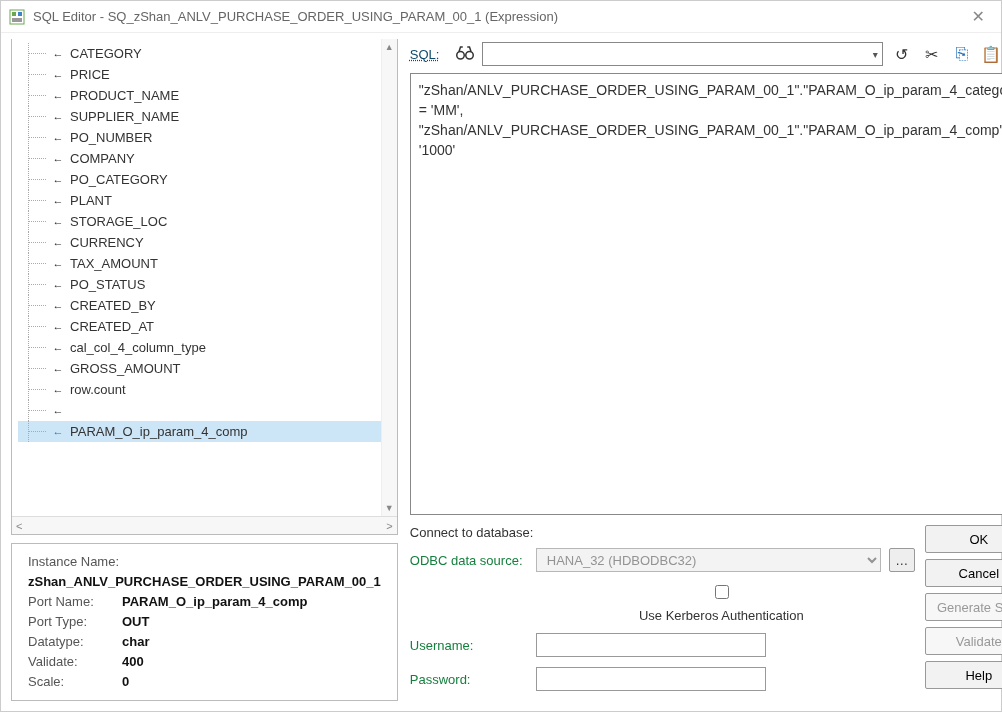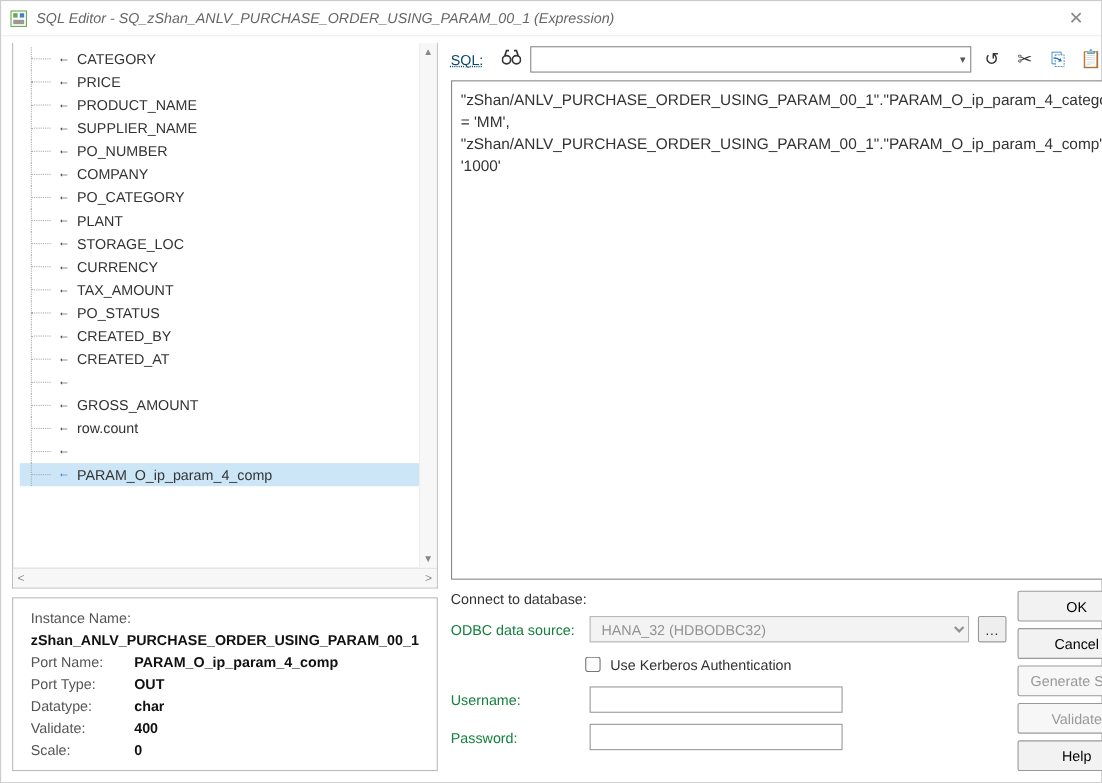--- a/index.html
+++ b/index.html
@@ -1,20 +1,20 @@
 <!DOCTYPE html>
 <html><head>
 <meta charset="utf-8">
 <style>
   * { box-sizing: border-box; }
   html, body { margin: 0; padding: 0; font-family: "Segoe UI", Tahoma, sans-serif; font-size: 13px; color: #333; background: #fff; }
   .window { width: 1002px; height: 712px; border: 1px solid #ccc; display: flex; flex-direction: column; background: #fff; }
   .titlebar { height: 32px; display: flex; align-items: center; padding: 0 8px; border-bottom: 1px solid #eee; color: #555; }
   .titlebar .app-icon { width: 16px; height: 16px; margin-right: 8px; display: inline-flex; }
-  .titlebar .title { flex: 1; font-size: 13px; color: #666; font-style: italic; }
+  .titlebar .title { flex: 1; font-size: 13px; color: #666; }
   .titlebar .close { font-size: 16px; color: #888; padding: 0 8px; cursor: pointer; }
   .body { flex: 1; display: flex; gap: 12px; padding: 6px 10px 10px 10px; }
   .left { width: 440px; display: flex; flex-direction: column; }
   .right { flex: 1; display: flex; flex-direction: column; }
   .tabs { display: flex; border-bottom: 1px solid #bbb; }
   .tab { padding: 5px 16px 6px 16px; border: 1px solid #bbb; border-bottom: none; background: #f3f3f3; margin-right: -1px; color: #444; border-radius: 3px 3px 0 0; cursor: pointer; font-size: 13px; }
   .tab.active { background: #fff; position: relative; z-index: 2; }
   .tree-wrap { flex: 1; border: 1px solid #bbb; border-top: none; background: #fff; position: relative; display: flex; flex-direction: column; }
   .tree { flex: 1; overflow: auto; padding: 4px 4px 4px 6px; line-height: 21px; position: relative; }
   .tree-item { display: flex; align-items: center; height: 21px; padding-left: 34px; position: relative; white-space: nowrap; cursor: default; }
@@ -42,21 +42,21 @@
   .sql-editor { flex: 1; border: 1px solid #888; padding: 6px 8px; font-size: 14px; line-height: 20px; overflow: auto; background: #fff; white-space: pre-wrap; font-family: "Segoe UI", Tahoma, sans-serif; position: relative; }
   .bottom-row { display: flex; gap: 10px; margin-top: 10px; }
   .db-panel { flex: 1; }
   .db-panel .grp-title { font-size: 13px; color: #333; margin-bottom: 8px; }
   .db-row { display: flex; align-items: center; margin-bottom: 10px; gap: 8px; }
   .db-row .lbl { width: 118px; color: #15803d; }
   .db-row select, .db-row input[type=text], .db-row input[type=password] { height: 24px; border: 1px solid #999; padding: 0 6px; background: #fff; font-size: 13px; }
   .db-row select { flex: 1; background: #eee; color: #666; }
   .db-row .elps { width: 26px; height: 24px; border: 1px solid #999; background: #eee; display: inline-flex; align-items: center; justify-content: center; font-size: 13px; cursor: pointer; border-radius: 2px; }
   .db-row .txt { flex: 1; max-width: 230px; }
-  .chk { display: flex; align-items: center; gap: 6px; margin: 0 0 10px 118px; }
+  .chk { display: flex; align-items: center; gap: 6px; margin: 0 0 10px 118px; flex-direction: column; }
   .chk input { width: 14px; height: 14px; }
   .btn-col { width: 108px; display: flex; flex-direction: column; gap: 6px; }
   .btn { height: 28px; border: 1px solid #999; background: #f2f2f2; font-size: 13px; cursor: pointer; border-radius: 2px; }
   .btn:disabled { color: #999; background: #f7f7f7; }
 </style>
 </head>
 <body>
 
 <div class="window">
   <div class="titlebar">
@@ -128,20 +128,21 @@
             <div class="tree-item">
               <span class="arrow">←</span>
               <span>CREATED_BY</span>
             </div>
             <div class="tree-item">
               <span class="arrow">←</span>
               <span>CREATED_AT</span>
             </div>
             <div class="tree-item">
               <span class="arrow">←</span>
+              <span>cal_col_4_column_type</span>
             </div>
             <div class="tree-item">
               <span class="arrow">←</span>
               <span>GROSS_AMOUNT</span>
             </div>
             <div class="tree-item">
               <span class="arrow">←</span>
               <span>row.count</span>
             </div>
             <div class="tree-item">

